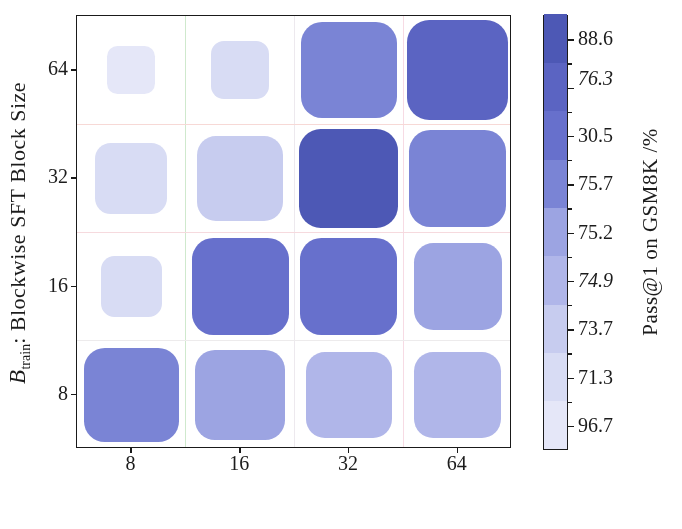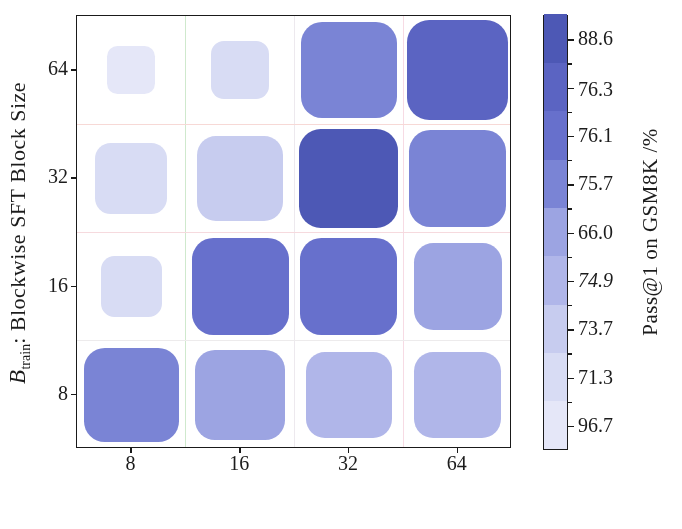--- a/index.html
+++ b/index.html
@@ -101,27 +101,27 @@
     <div class="cb-tick-major" style="top: 377.5px;"></div>
     <div class="cb-label" style="top: 377.5px;">71.3</div>
     <div class="cb-tick-minor" style="top: 401.667px;"></div>
     <div class="cb-tick-major" style="top: 329.167px;"></div>
     <div class="cb-label" style="top: 329.167px;">73.7</div>
     <div class="cb-tick-minor" style="top: 353.333px;"></div>
     <div class="cb-tick-major" style="top: 280.833px;"></div>
     <div class="cb-label" style="top: 280.833px; font-style: italic;">74.9</div>
     <div class="cb-tick-minor" style="top: 305px;"></div>
     <div class="cb-tick-major" style="top: 232.5px;"></div>
-    <div class="cb-label" style="top: 232.5px;">66.0</div>
+    <div class="cb-label" style="top: 232.5px;">75.2</div>
     <div class="cb-tick-minor" style="top: 256.667px;"></div>
     <div class="cb-tick-major" style="top: 184.167px;"></div>
     <div class="cb-label" style="top: 184.167px;">75.7</div>
     <div class="cb-tick-minor" style="top: 208.333px;"></div>
     <div class="cb-tick-major" style="top: 135.833px;"></div>
-    <div class="cb-label" style="top: 135.833px;">76.1</div>
+    <div class="cb-label" style="top: 135.833px;">30.5</div>
     <div class="cb-tick-minor" style="top: 160px;"></div>
     <div class="cb-tick-major" style="top: 87.5px;"></div>
-    <div class="cb-label" style="top: 90px;">76.3</div>
+    <div class="cb-label" style="top: 79px; font-style: italic;">76.3</div>
     <div class="cb-tick-minor" style="top: 111.667px;"></div>
     <div class="cb-tick-major" style="top: 39.1667px;"></div>
     <div class="cb-label" style="top: 39.1667px;">88.6</div>
     <div class="cb-tick-minor" style="top: 63.3333px;"></div>
   </div>
 
 </body></html>

